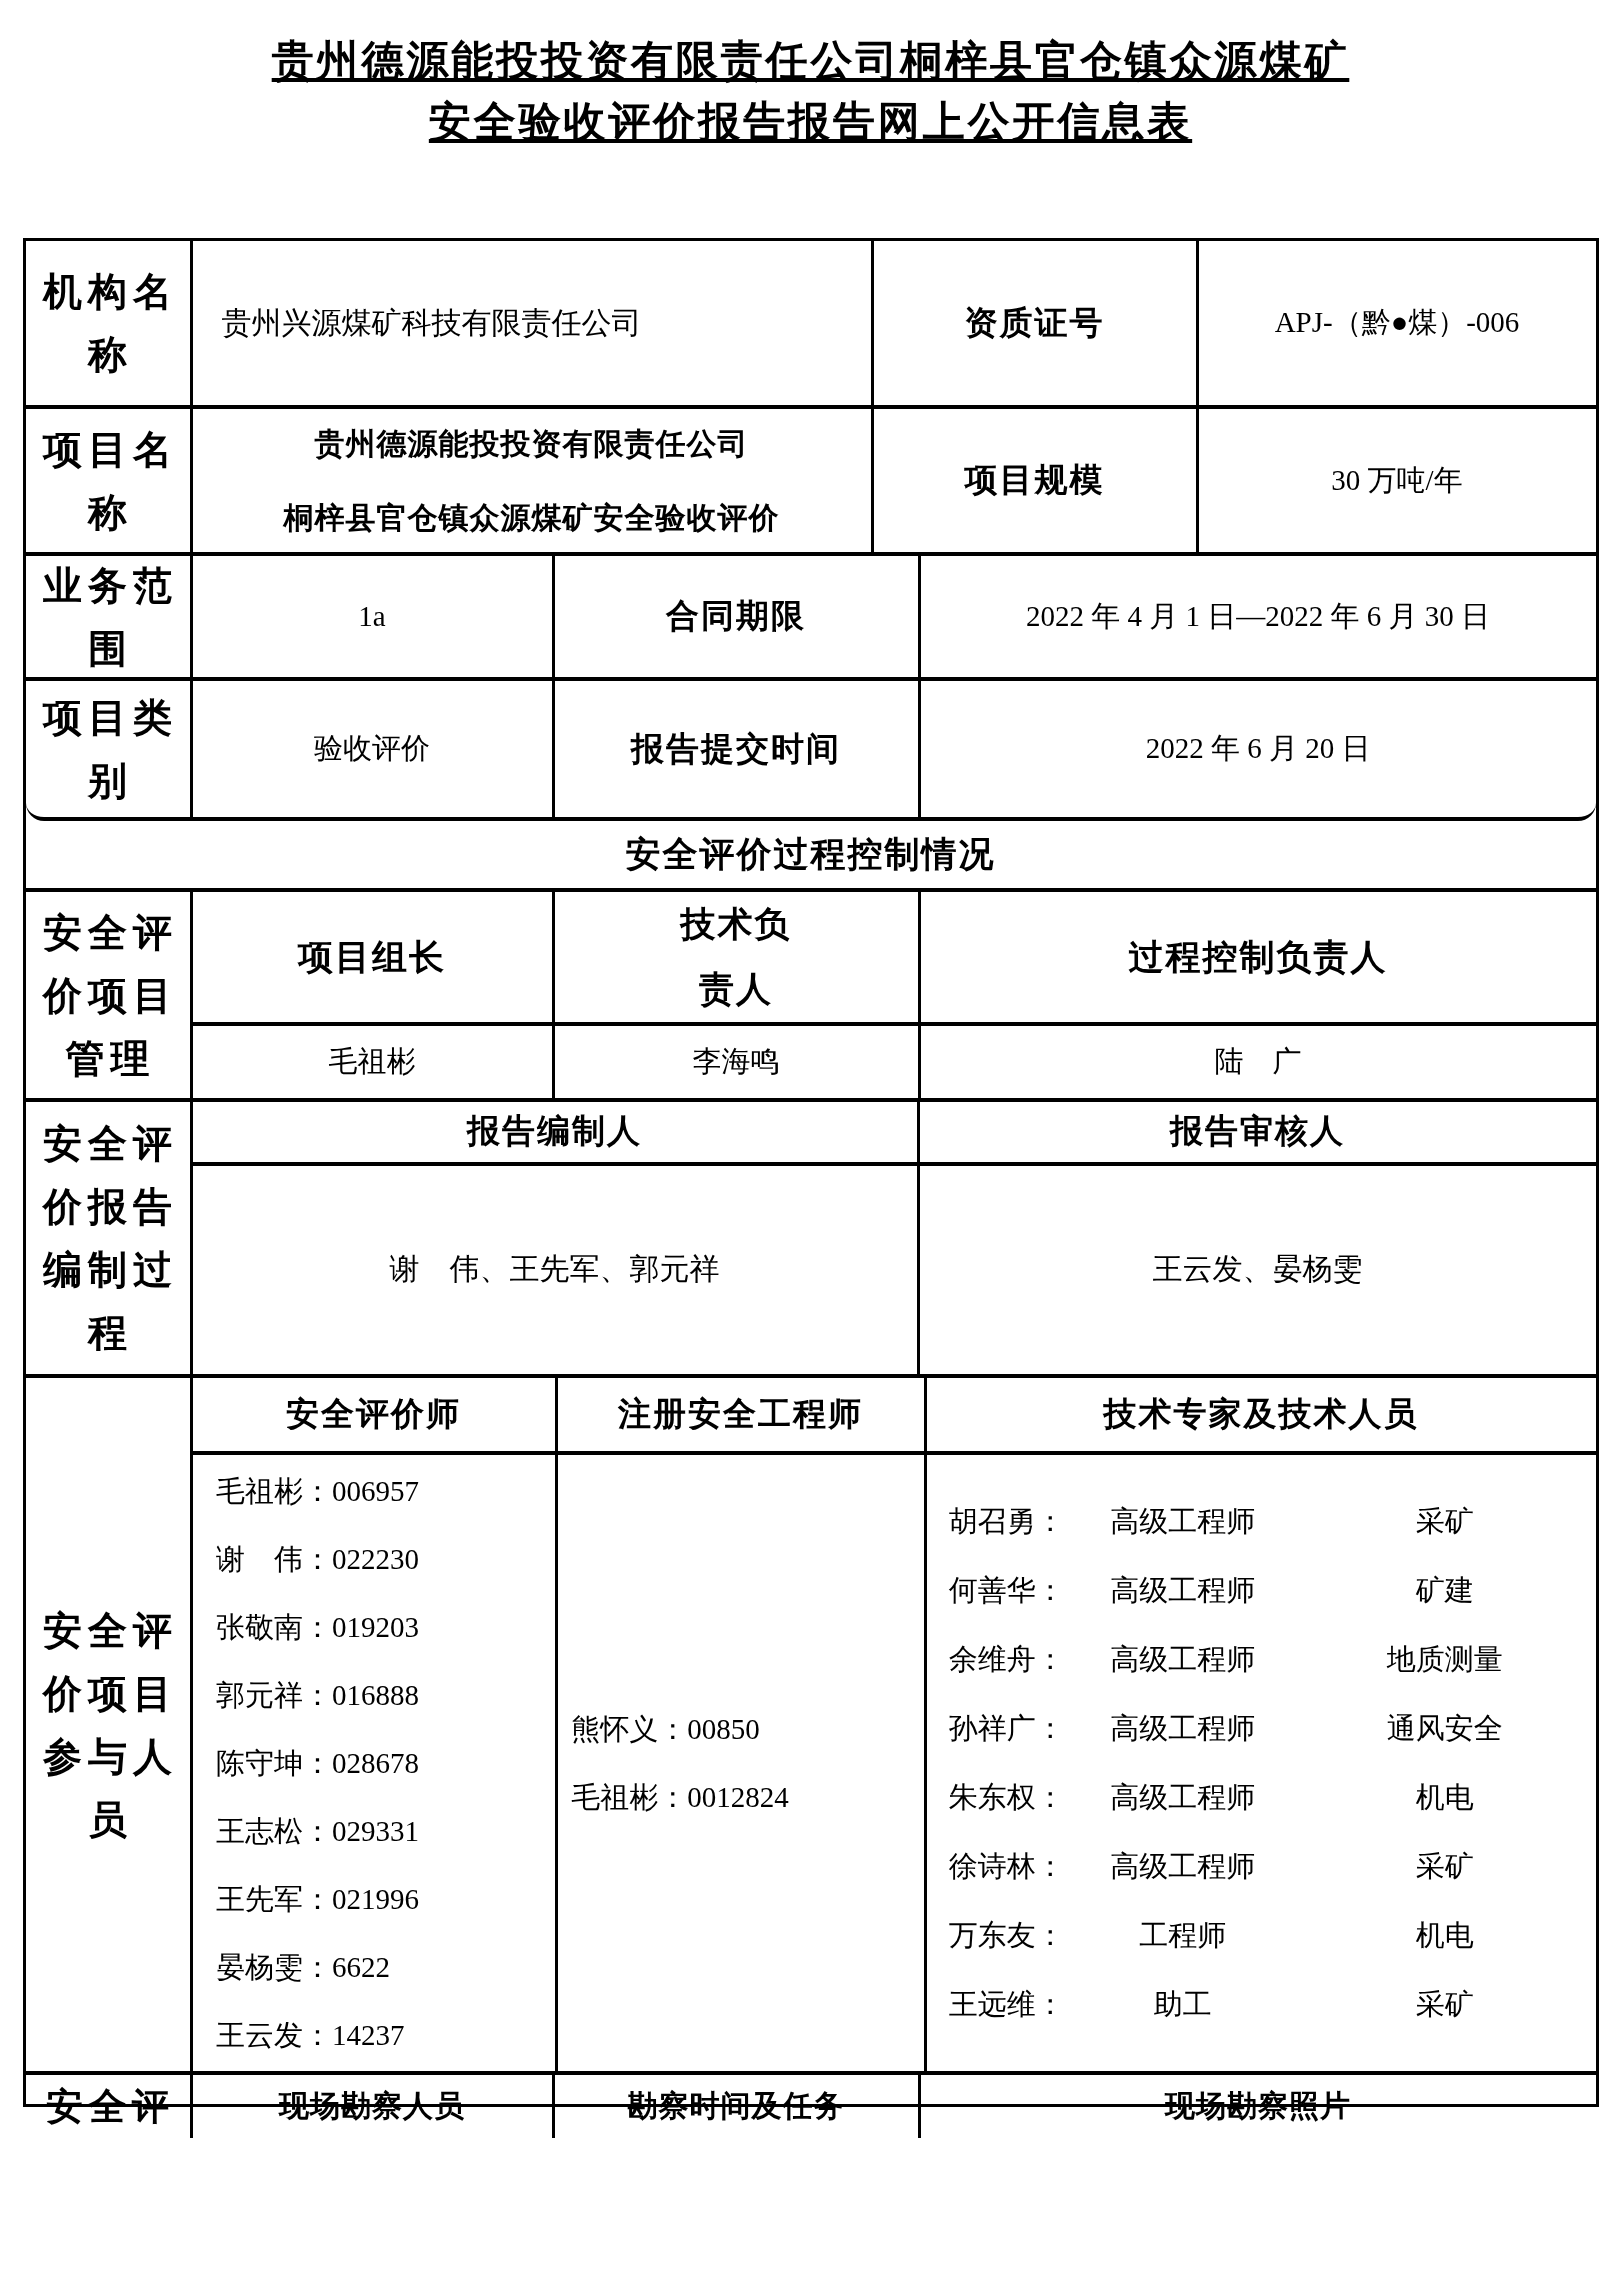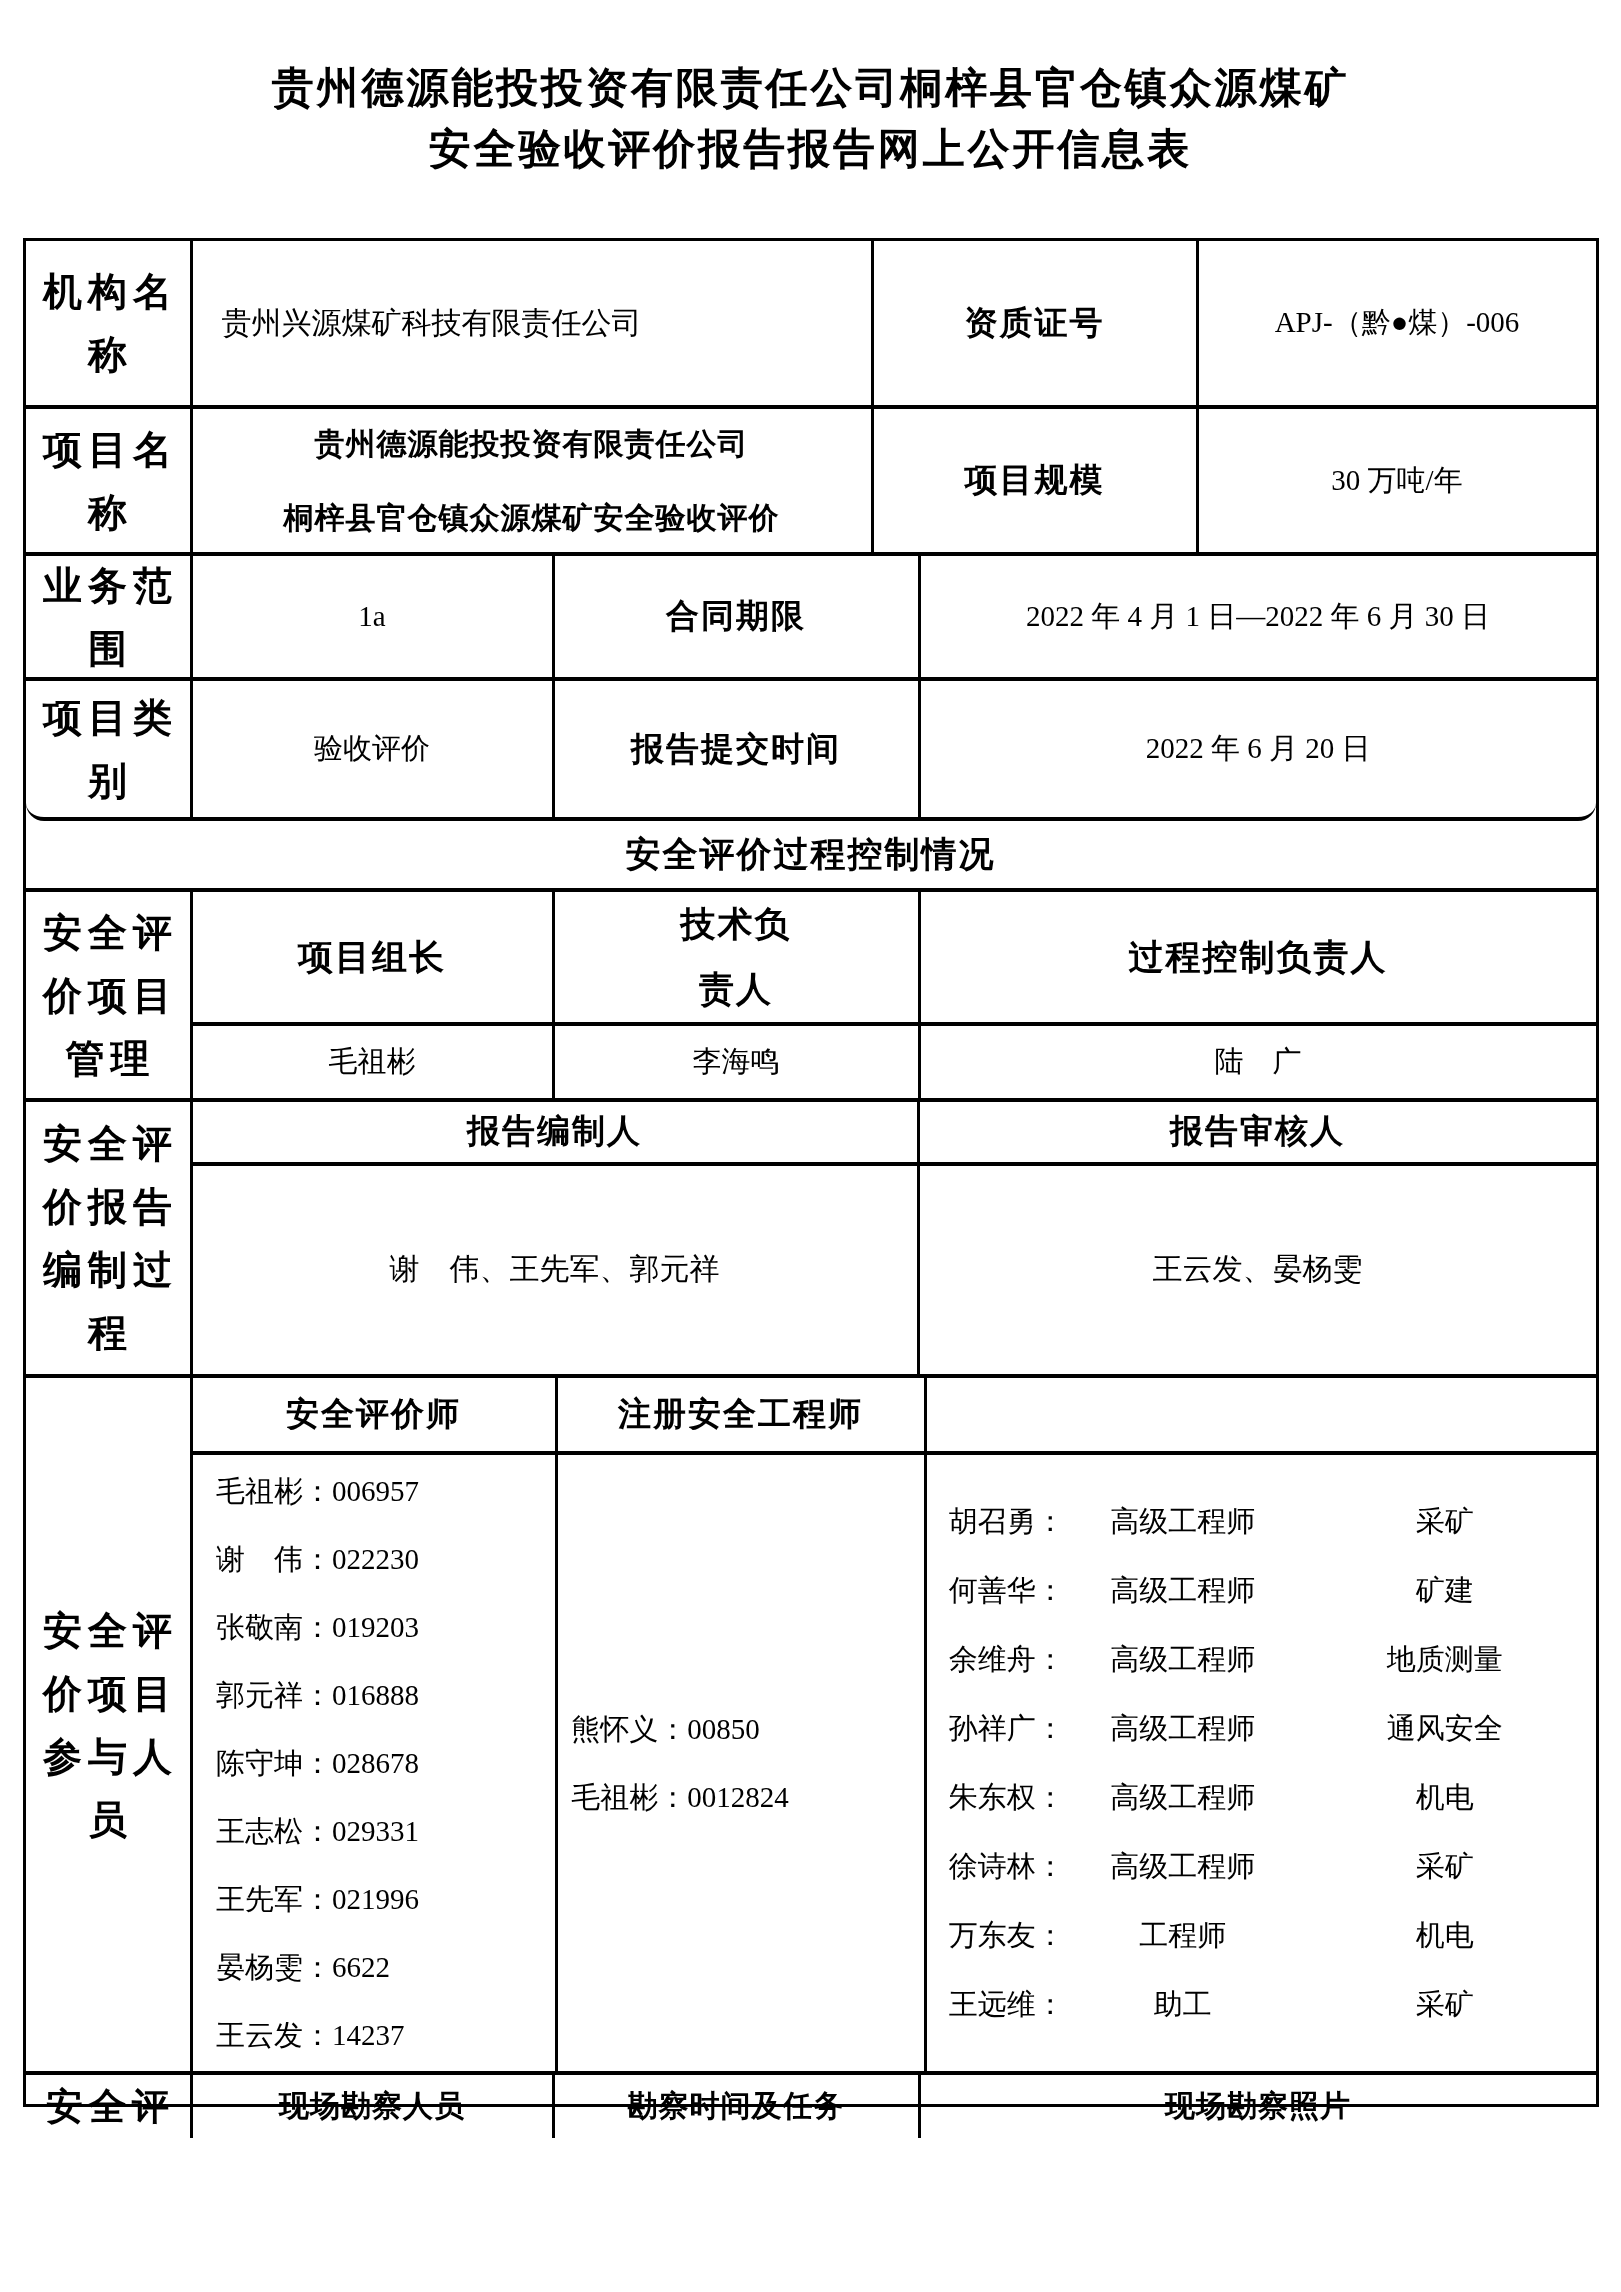--- a/index.html
+++ b/index.html
@@ -5,24 +5,24 @@
   * { margin: 0; padding: 0; box-sizing: border-box; }
   html, body { background: #ffffff; }
   body {
     width: 1621px; height: 2293px;
     color: #000;
     font-family: "Liberation Serif", "DejaVu Serif", serif;
   }
   .page { position: relative; width: 1621px; height: 2293px; overflow: hidden; background: #fff; }
 
   .title {
-    position: absolute; top: 57px; left: 0; width: 100%;
+    position: absolute; top: 30px; left: 0; width: 100%;
     text-align: center;
     font-family: "Liberation Sans", "DejaVu Sans", sans-serif;
-    font-weight: bold; font-size: 42px; line-height: 61px; letter-spacing: 2.9px;
+    font-weight: bold; font-size: 42px; line-height: 61px; letter-spacing: 2.9px; text-decoration: underline;
   }
 
   .tbl {
     position: absolute; left: 22.5px; top: 238px; width: 1576px; height: 1869px;
     border: 3.9px solid #000; background: #fff;
   }
 
   .tr, .sec { display: flex; border-bottom: 4.9px solid #000; }
   .tr.noline, .sec.noline { border-bottom: none; }
 
@@ -257,20 +257,23 @@
         </div>
       </div>
       <div class="sec-body">
         <div class="sub h-part-head">
           <div class="td w-pa">
             <div class="hd">安全评价师</div>
           </div>
           <div class="td w-pb">
             <div class="hd">注册安全工程师</div>
           </div>
+          <div class="td w-c last">
+            <div class="hd">技术专家及技术人员</div>
+          </div>
         </div>
         <div class="sub h-part-body noline">
           <div class="td w-pa">
             <div class="list pad-ev">
               <div>毛祖彬：006957</div>
               <div>谢　伟：022230</div>
               <div>张敬南：019203</div>
               <div>郭元祥：016888</div>
               <div>陈守坤：028678</div>
               <div>王志松：029331</div>

